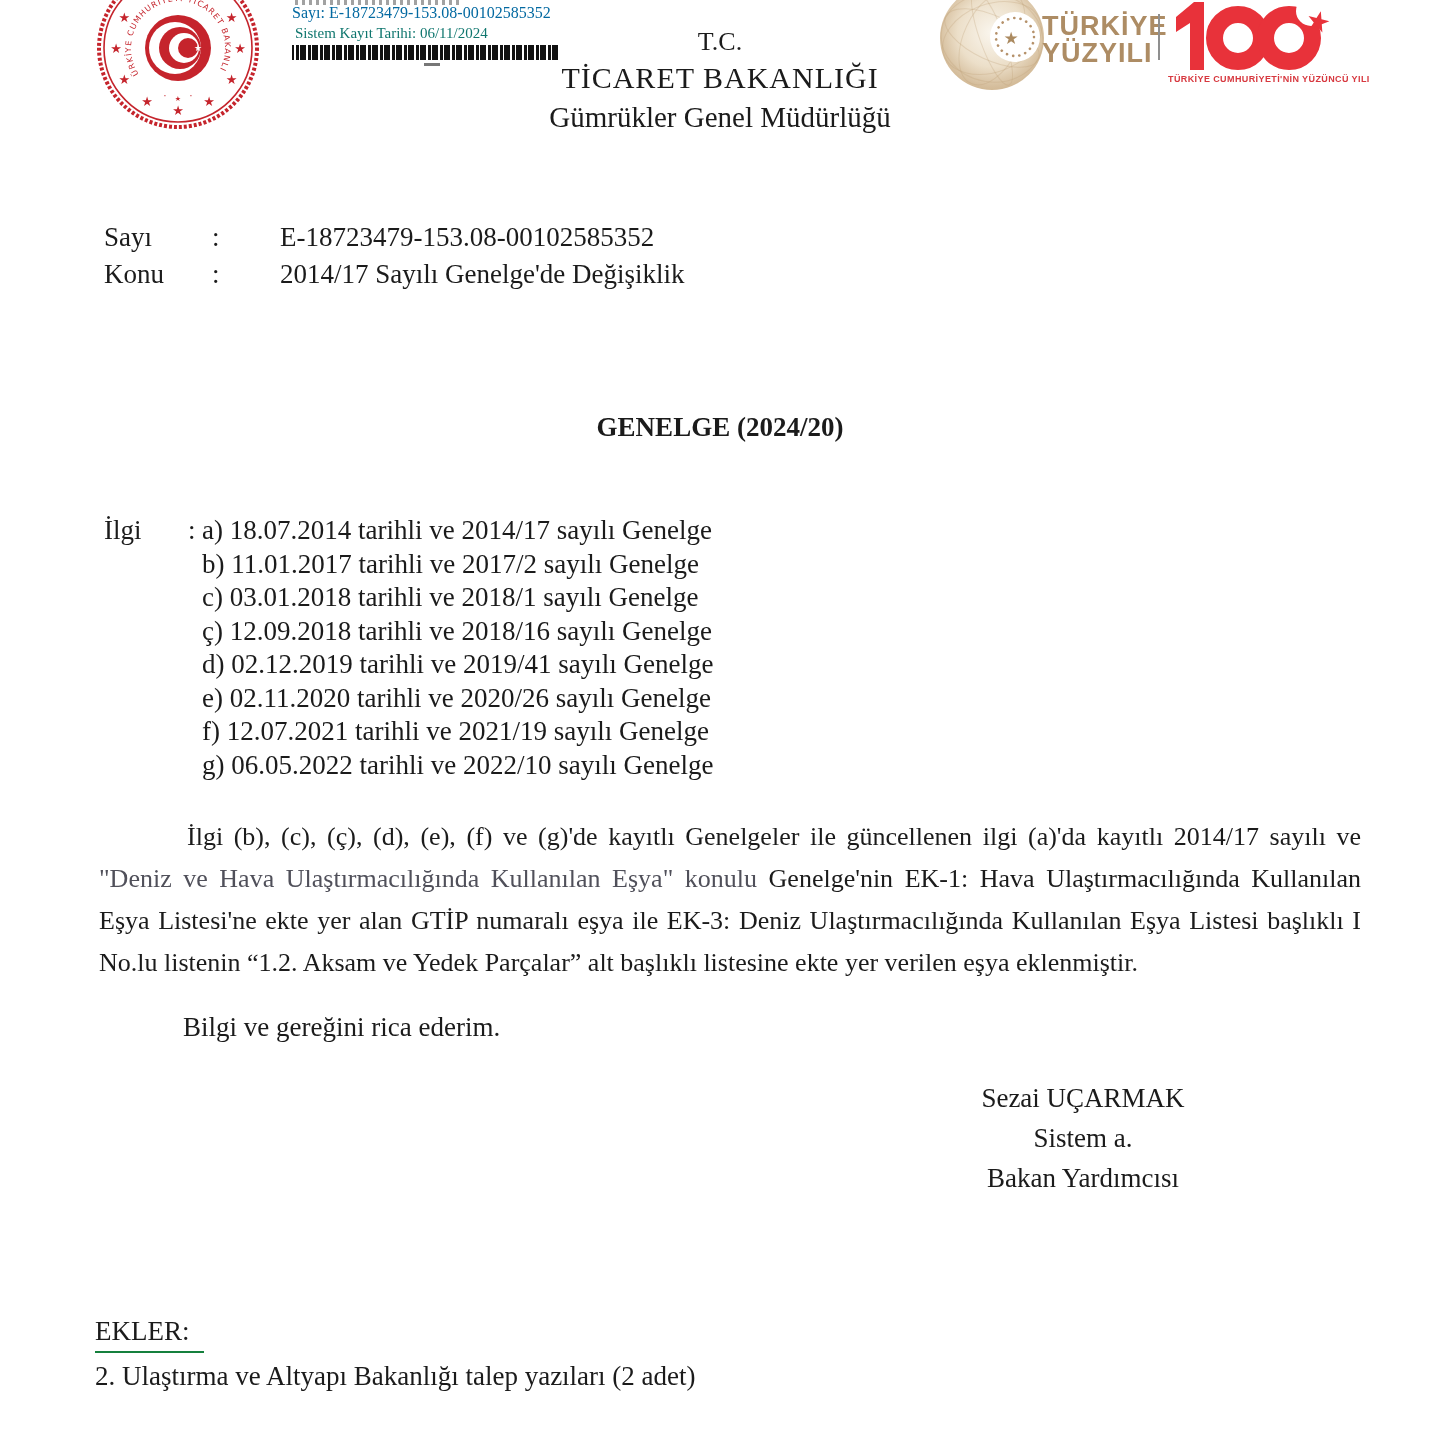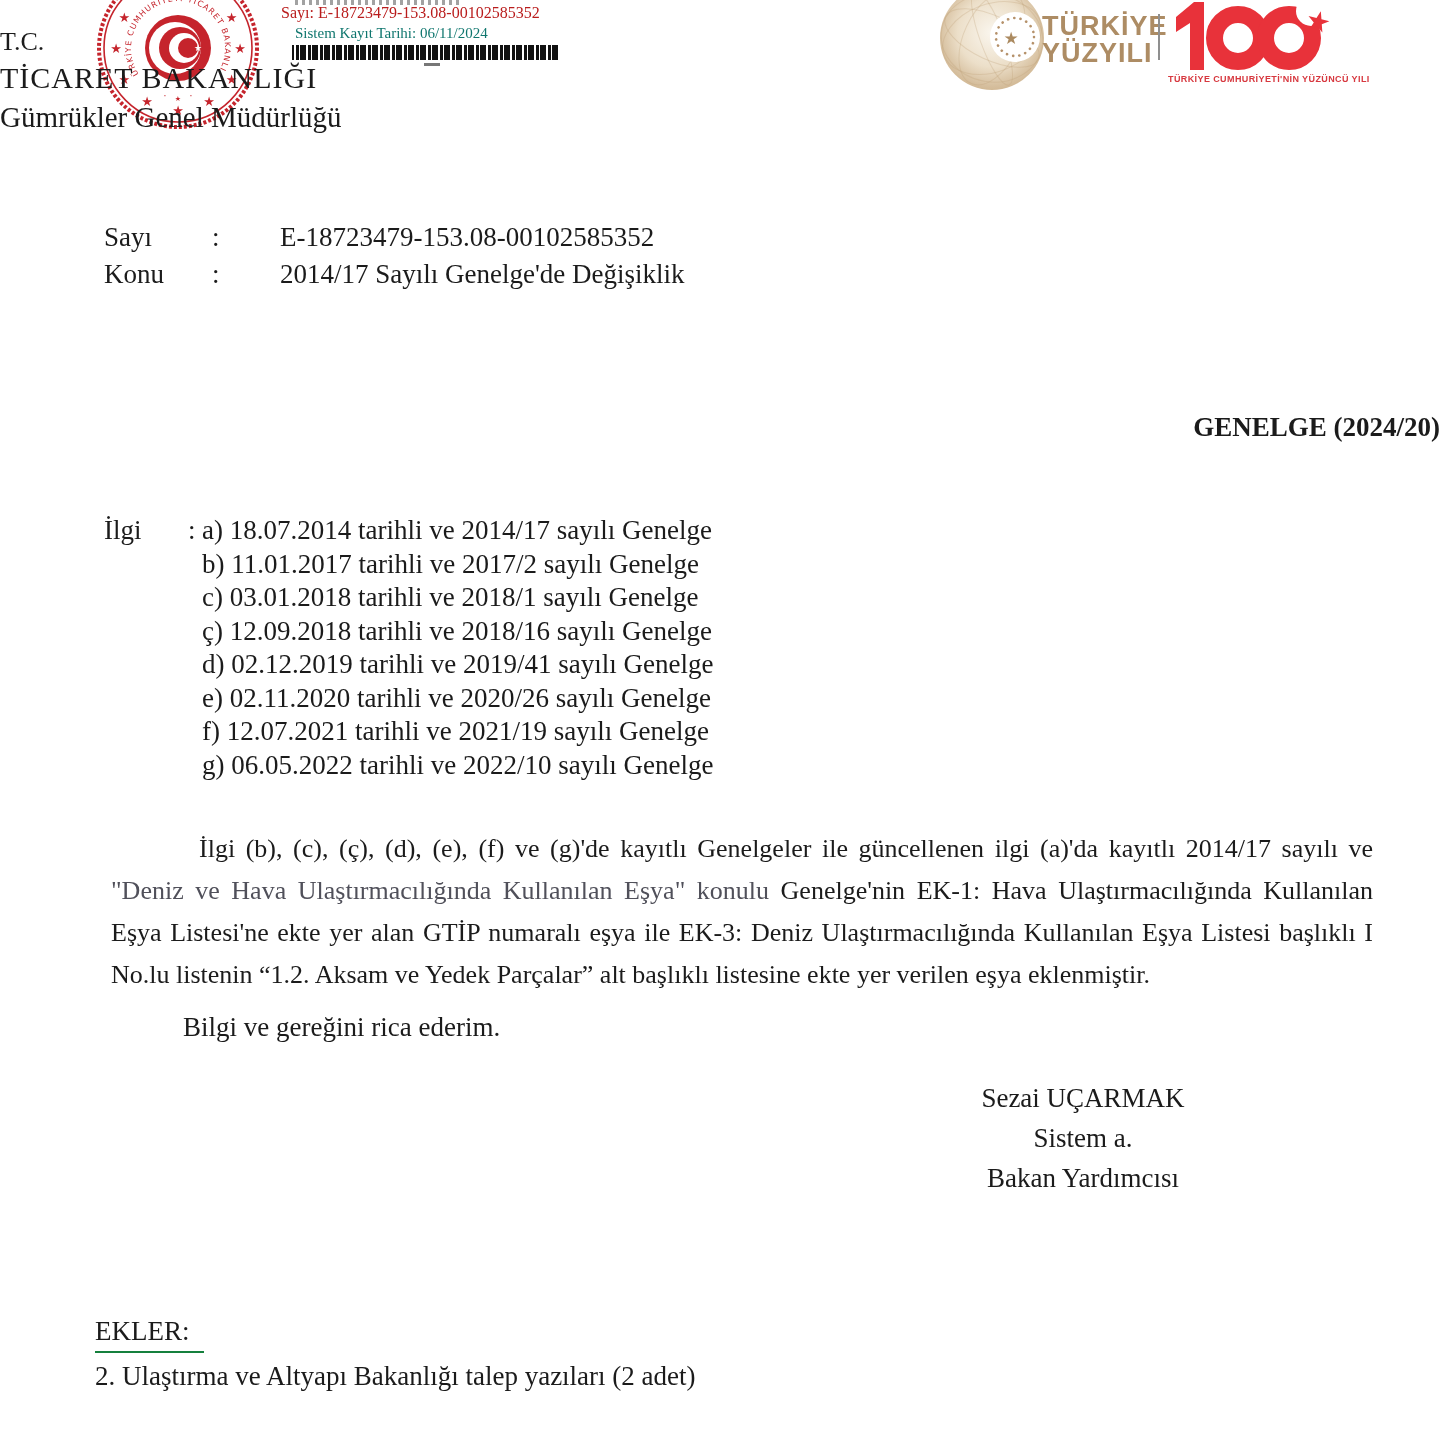--- a/index.html
+++ b/index.html
@@ -6,58 +6,58 @@
   .page{
     position:relative;width:1440px;height:1440px;background:#ffffff;
     overflow:hidden;margin:0 auto;
     font-family:"Liberation Serif","DejaVu Serif",serif;color:#1b1b1b;
   }
   .abs{position:absolute;}
 
   
   .stamp-clip{left:295px;top:0;width:165px;height:5px;overflow:hidden;
     background:repeating-linear-gradient(90deg,#555 0 3px,transparent 3px 7px);opacity:.55;}
-  .stamp-line1{left:281px;top:4px;font-size:16px;color:#b91c1c;}
+  .stamp-line1{left:292px;top:4px;font-size:16px;color:#0369a1;}
   .stamp-line2{left:295px;top:25px;font-size:15px;color:#0f766e;}
   .barcode{left:292px;top:45px;width:268px;height:15px;
     background:
       repeating-linear-gradient(90deg,#111 0 2px,transparent 2px 4px),
       repeating-linear-gradient(90deg,#111 0 1px,transparent 1px 6px),
       repeating-linear-gradient(90deg,transparent 0 9px,#111 9px 12px);}
   .barcode-dash{left:424px;top:63px;width:16px;height:3px;background:#777;}
 
-  .hdr-center{left:0;top:0;width:1440px;text-align:left;}
+  .hdr-center{left:0;top:0;width:1440px;text-align:center;}
   .hdr-tc{top:27px;font-size:26px;}
   .hdr-ministry{top:61px;font-size:30px;letter-spacing:1px;}
   .hdr-dept{top:101px;font-size:29px;}
 
   .yuzyil-text{left:1042px;top:13px;font-family:"Liberation Sans",sans-serif;
     font-weight:700;font-size:27px;line-height:27px;color:#ad8c64;letter-spacing:1px;}
   .divider{left:1158px;top:14px;width:2px;height:46px;background:#8f8f8f;}
   .cent-subtitle{left:1168px;top:74px;width:168px;
     font-family:"Liberation Sans",sans-serif;font-weight:700;font-size:9px;
     color:#d7383f;letter-spacing:0.4px;white-space:nowrap;}
 
   
   .meta{left:104px;top:219px;font-size:27px;line-height:37px;}
   .meta .row{display:flex;gap:37px;}
   .meta .lbl{width:71px;}
   .meta .sep{width:31px;}
 
-  .doc-title{left:0;top:412px;width:1440px;text-align:right;
+  .doc-title{left:0;top:412px;width:1440px;text-align:center;
     font-size:27px;font-weight:bold;}
 
   
   .ilgi{left:104px;top:514px;font-size:27px;line-height:33.5px;display:flex;}
   .ilgi .lbl{width:84px;}
   .ilgi .sep{width:14px;}
 
   
   .para{left:95px;top:812px;width:1262px;font-size:26px;line-height:42px;
-    text-align:justify;text-indent:88px;margin:16px;}
+    text-align:justify;text-indent:88px;margin:4px;}
   .gray-seg{color:#50505a;}
   .closing{left:95px;top:1012px;font-size:27px;padding-left:88px;}
 
   .signature{left:933px;top:1078px;width:300px;text-align:center;
     font-size:27px;line-height:40px;}
 
   .ekler{left:95px;top:1312px;font-size:27px;line-height:38.5px;}
   .ekler-label{display:inline-block;border-bottom:2px solid #15803d;
     padding-right:14px;margin-bottom:4px;}
 

